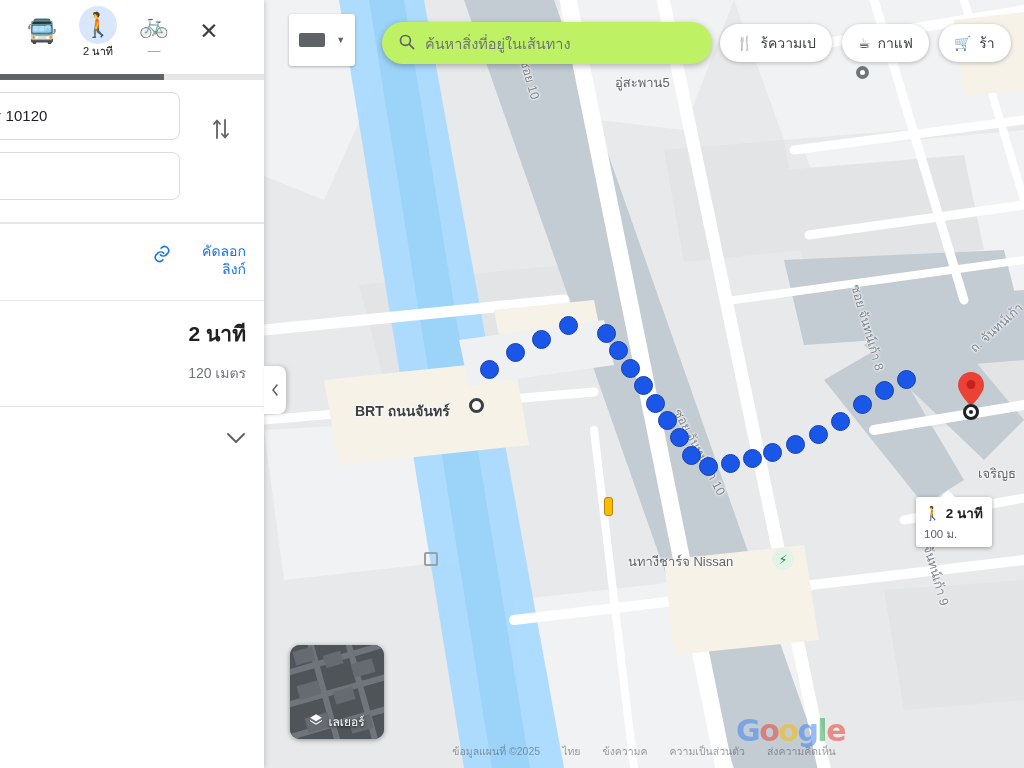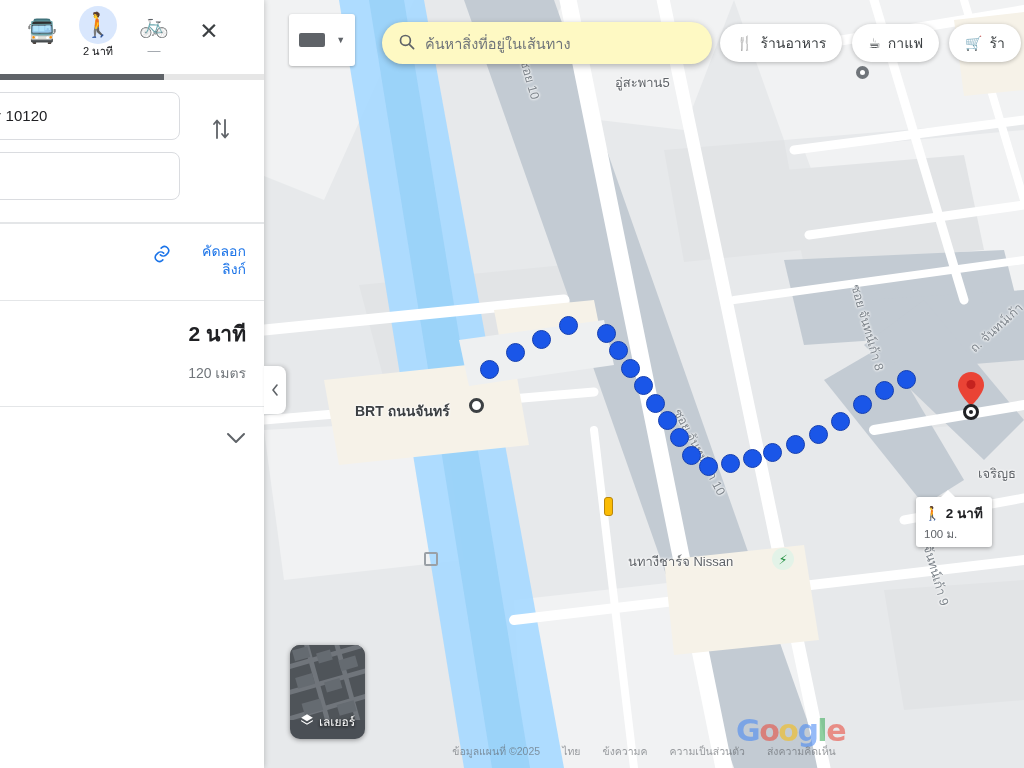--- a/index.html
+++ b/index.html
@@ -96,21 +96,21 @@
   .map-top { position:absolute; left:0; top:0; width: 760px; height: 80px; z-index: 12;}
   .mini-card {
     position:absolute; left: 25px; top: 14px; width: 66px; height: 52px;
     background: #fff; border-radius: 3px; box-shadow: 0 1px 3px rgba(0,0,0,.28);
     display:flex; align-items:center; justify-content: space-around; padding: 0 4px;
   }
   .mini-chip { width: 26px; height: 14px; background:#5f6368; border-radius:2px;}
   .mini-caret { color:#5f6368; font-size: 9px; }
   .searchbar {
     position:absolute; left: 118px; top: 22px; width: 330px; height: 42px;
-    background: #fef9c3; border-radius: 22px; box-shadow: 0 2px 6px rgba(0,0,0,.28);
+    background: #bef264; border-radius: 22px; box-shadow: 0 2px 6px rgba(0,0,0,.28);
     display:flex; align-items:center; padding: 0 16px; gap: 10px;
   }
   .search-icon { color:#5f6368; font-size:16px; }
   .search-ph { color:#70757a; font-size: 14.5px; }
   .chips { position:absolute; left: 456px; top: 24px; display:flex; gap: 10px; }
   .chip {
     height: 38px; background: #fff; border-radius: 20px; display:flex;
     align-items:center; gap: 7px; padding: 0 16px; font-size: 14px; color:#3c4043;
     box-shadow: 0 1px 4px rgba(0,0,0,.26); white-space: nowrap; cursor:pointer;
   }
@@ -168,21 +168,21 @@
   .tooltip .t1 { font-size: 13.5px; color:#202124; font-weight:bold; display:flex; align-items:center; gap:5px;}
   .tooltip .t2 { font-size: 11.5px; color:#5f6368; margin-top:1px; }
   .tooltip::after {
     content:''; position:absolute; left: 24px; top: -7px;
     border-left: 8px solid transparent; border-right: 8px solid transparent;
     border-bottom: 8px solid #fff;
   }
 
   
   .layers {
-    position:absolute; left: 26px; top: 645px; width: 75px; height: 94px;
+    position:absolute; left: 26px; top: 645px; width: 94px; height: 94px;
     border-radius: 10px; overflow:hidden; z-index: 14; cursor:pointer;
     box-shadow: 0 1px 5px rgba(0,0,0,.4); background:#4a4f55;
   }
   .layers .thumb { position:absolute; inset:0; }
   .layers .lbl {
     position:absolute; left: 0; bottom: 8px; width:100%;
     display:flex; align-items:center; justify-content:center; gap:5px;
     color:#fff; font-size: 12px; text-shadow: 0 1px 3px rgba(0,0,0,.9);
   }
 
@@ -338,21 +338,21 @@
           <svg width="17" height="17" viewBox="0 0 24 24" fill="none" stroke="#5f6368" stroke-width="2.4">
             <circle cx="10.5" cy="10.5" r="7"></circle>
               <line x1="16" y1="16" x2="22" y2="22" stroke-linecap="round"></line>
           </svg>
         </span>
         <span class="search-ph">ค้นหาสิ่งที่อยู่ในเส้นทาง</span>
       </div>
       <div class="chips" id="chips-layer">
           <div class="chip">
             <span class="ci">🍴</span>
-            <span>ร้านอาหาร</span>
+            <span>ร้ความเป</span>
           </div>
           <div class="chip">
             <span class="ci">☕</span>
             <span>กาแฟ</span>
           </div>
           <div class="chip">
             <span class="ci">🛒</span>
             <span>ร้า</span>
           </div>
         </div>

